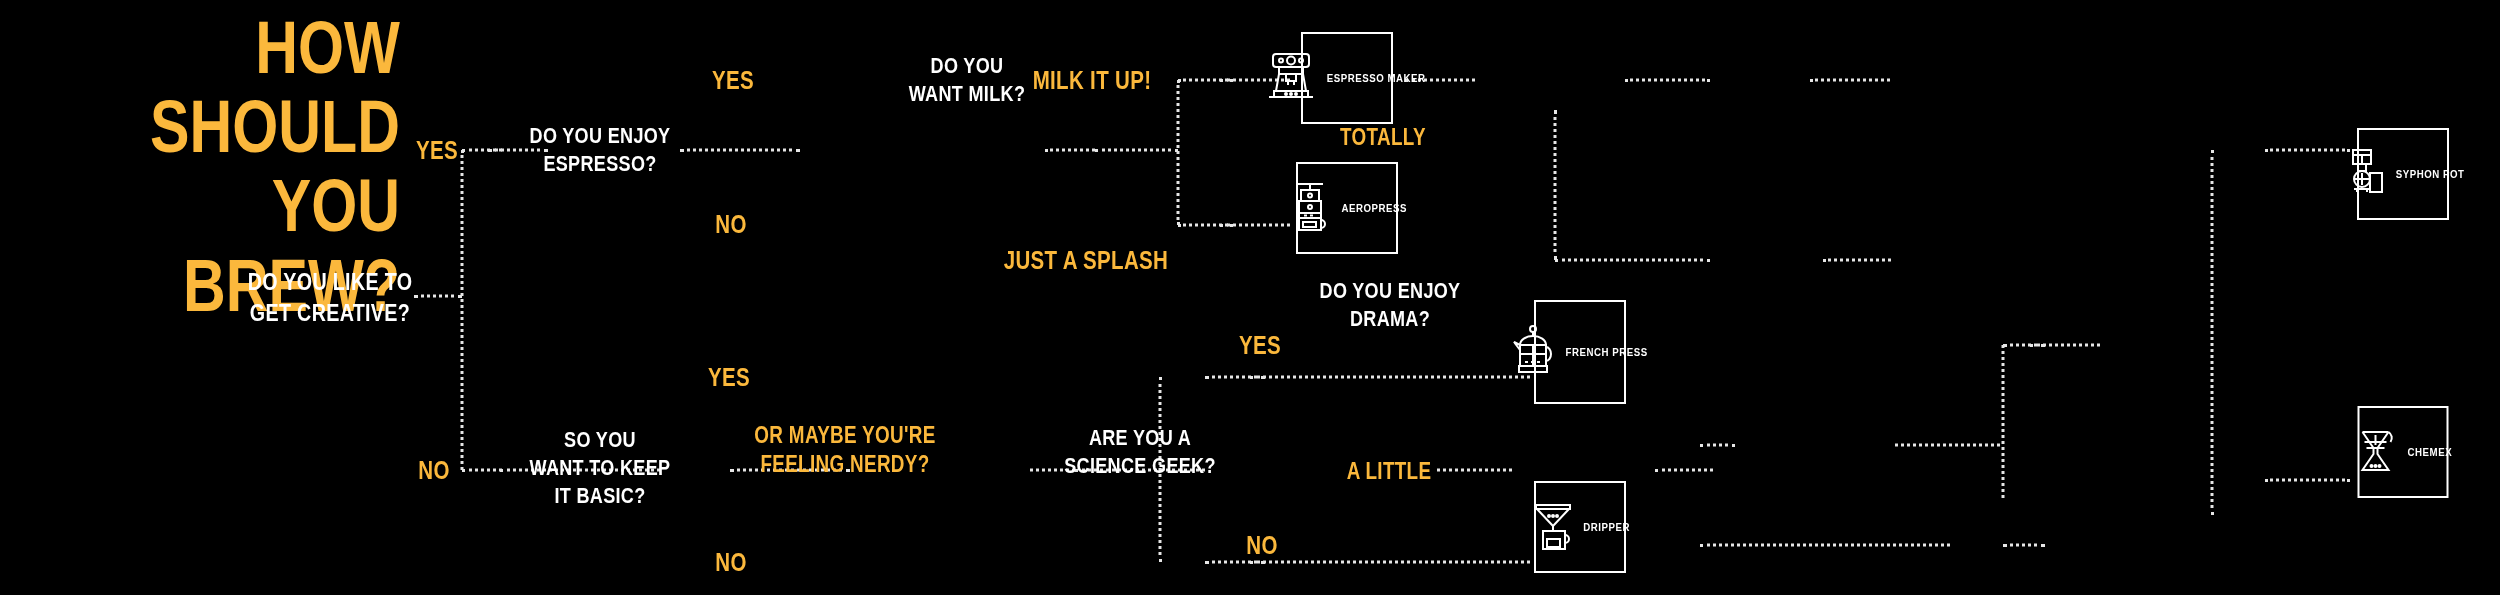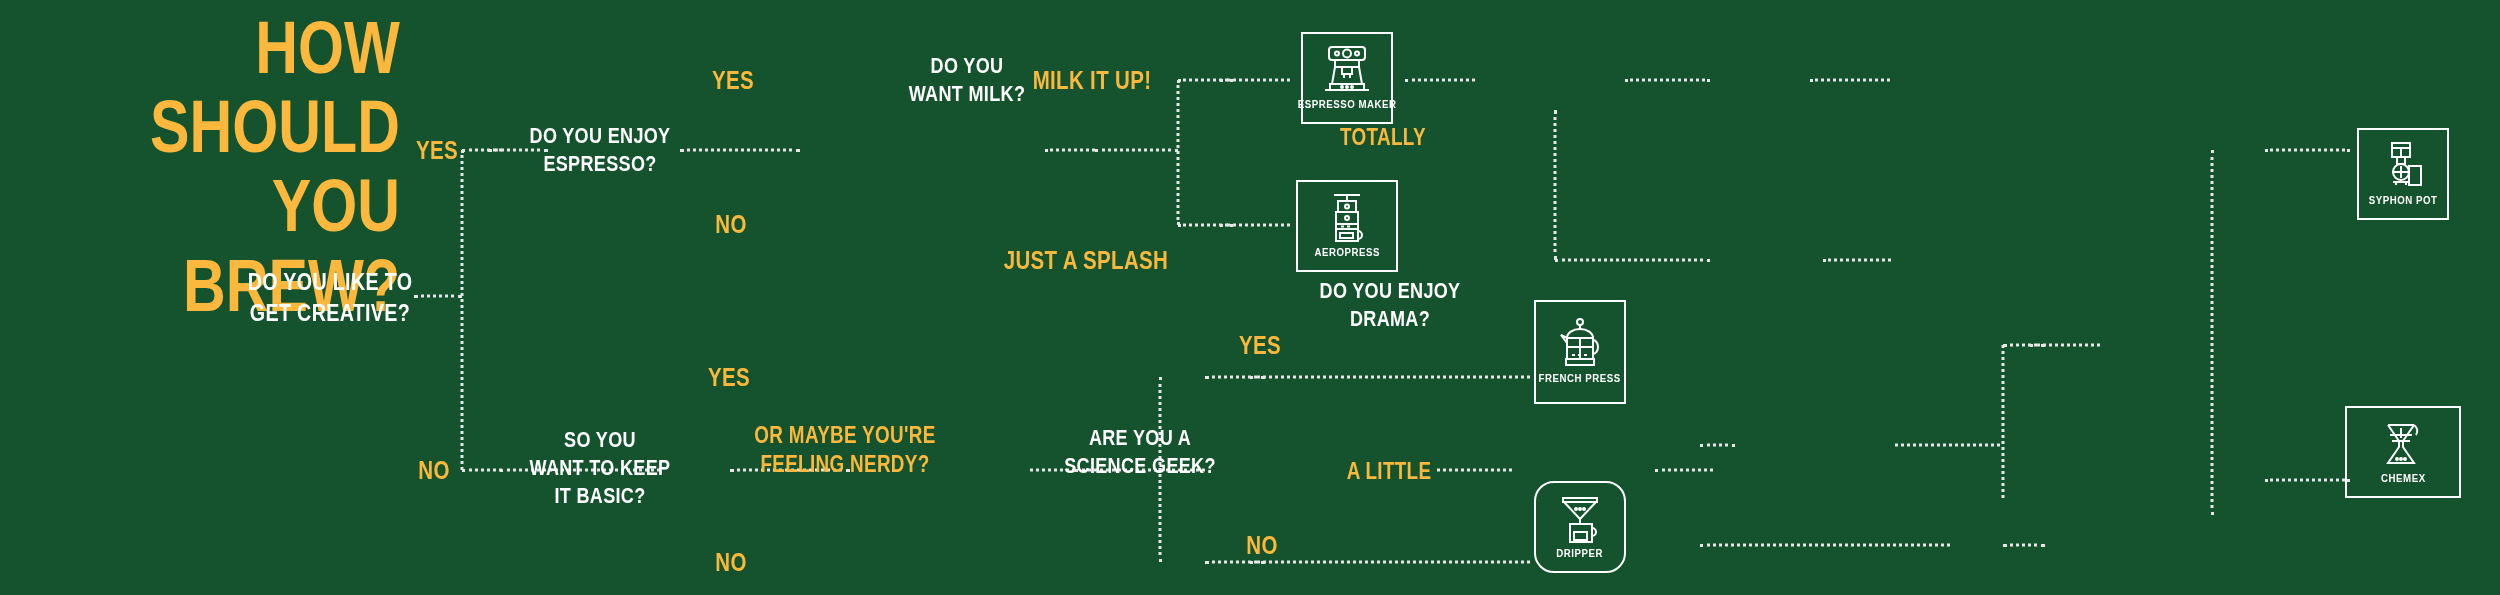--- a/index.html
+++ b/index.html
@@ -3,21 +3,21 @@
 <meta charset="utf-8">
 <style>
   * { margin:0; padding:0; box-sizing:border-box; }
   html,body { background:#3b3b3b; }
   body {
     width:2500px; height:595px;
     position:relative;
     font-family:"Liberation Sans", sans-serif;
     overflow:hidden;
   }
-  .stage { position:absolute; inset:0; background:#14532d; }
+  .stage { position:absolute; inset:0; background:#000000; }
 
   
   .title {
     position:absolute;
     left:40px; top:8px;
     width:360px;
     text-align:right;
     color:#fbb83c;
     font-weight:bold;
     font-size:74px;
@@ -54,21 +54,21 @@
     border-left:3px dotted #e6e6e6;
     transform:translateX(-50%);
   }
 
   
   .icon-box {
     position:absolute;
     border:2px solid #ffffff;
     transform:translate(-50%,-50%);
     display:flex;
-    flex-direction:column;
+    flex-direction:row;
     align-items:center;
     justify-content:center;
     padding-bottom:4px;
   }
   .icon-box .glyph {
     display:flex; align-items:center; justify-content:center;
     flex:none;
   }
   .icon-box .cap {
     color:#ffffff;
@@ -202,21 +202,21 @@
         <rect x="12" y="41" width="34" height="6"></rect>
         <path d="M7 47 L51 47"></path>
         <circle cx="24" cy="44" r="1"></circle>
         <circle cx="29" cy="44" r="1"></circle>
         <circle cx="34" cy="44" r="1"></circle>
       </svg>
     </div>
     <div class="cap">ESPRESSO MAKER</div>
   </div>
 
-  <div class="icon-box" style="left:1347px; top:226px; width:102px; height:92px;">
+  <div class="icon-box" style="left:1347px; top:208px; width:102px; height:92px;">
     <div class="glyph">
       <svg width="54" height="52" viewBox="0 0 54 52" fill="none" stroke="#ffffff" stroke-width="2">
         <path d="M14 4 L40 4"></path>
         <path d="M27 4 L27 10"></path>
         <rect x="18" y="10" width="18" height="11"></rect>
         <circle cx="27" cy="15.5" r="2"></circle>
         <rect x="16" y="21" width="22" height="12"></rect>
         <circle cx="27" cy="27" r="2"></circle>
         <rect x="16" y="33" width="22" height="5"></rect>
         <path d="M21 35.5 L24 35.5 M27 35.5 L30 35.5"></path>
@@ -241,21 +241,21 @@
         <path d="M27 21 L27 42"></path>
         <path d="M14 30 L40 30"></path>
         <path d="M40 23 a5 7 0 0 1 0 14"></path>
         <rect x="13" y="42" width="28" height="6"></rect>
         <path d="M19 38 L22 38 M25 38 L28 38 M31 38 L34 38"></path>
       </svg>
     </div>
     <div class="cap">FRENCH PRESS</div>
   </div>
 
-  <div class="icon-box" style="left:1580px; top:527px; width:92px; height:92px;border-radius:20px;">
+  <div class="icon-box" style="left:1580px; top:527px; width:92px; height:92px;">
     <div class="glyph">
       <svg width="54" height="52" viewBox="0 0 54 52" fill="none" stroke="#ffffff" stroke-width="2">
         <path d="M10 6 L44 6 L44 10 L10 10 Z"></path>
         <path d="M11 10 L27 27 L43 10"></path>
         <circle cx="23" cy="17" r="1"></circle>
         <circle cx="27" cy="17" r="1"></circle>
         <circle cx="31" cy="17" r="1"></circle>
         <path d="M27 27 L27 32"></path>
         <rect x="17" y="32" width="22" height="18"></rect>
         <path d="M39 36 a4 4 0 0 1 0 8"></path>
@@ -276,21 +276,21 @@
         <path d="M18 33 L32 33"></path>
         <path d="M25 27 L25 39"></path>
         <path d="M17 43 L33 43"></path>
         <path d="M20 43 L20 46 M30 43 L30 46"></path>
         <rect x="33" y="27" width="12" height="19"></rect>
       </svg>
     </div>
     <div class="cap">SYPHON POT</div>
   </div>
 
-  <div class="icon-box" style="left:2403px; top:452px; width:116px; height:92px;">
+  <div class="icon-box" style="left:2403px; top:452px; width:91px; height:92px;">
     <div class="glyph">
       <svg width="54" height="52" viewBox="0 0 54 52" fill="none" stroke="#ffffff" stroke-width="2">
         <path d="M12 8 L38 8"></path>
         <path d="M12 8 L23 24 L23 30 L12 46 L38 46 L27 30 L27 24 L38 8"></path>
         <path d="M38 8 a7 7 0 0 1 2 10"></path>
         <path d="M14 18 L36 18"></path>
         <path d="M16 24 L34 24"></path>
         <path d="M25 11 L25 21"></path>
         <circle cx="21" cy="42" r="1"></circle>
         <circle cx="25" cy="42" r="1"></circle>

